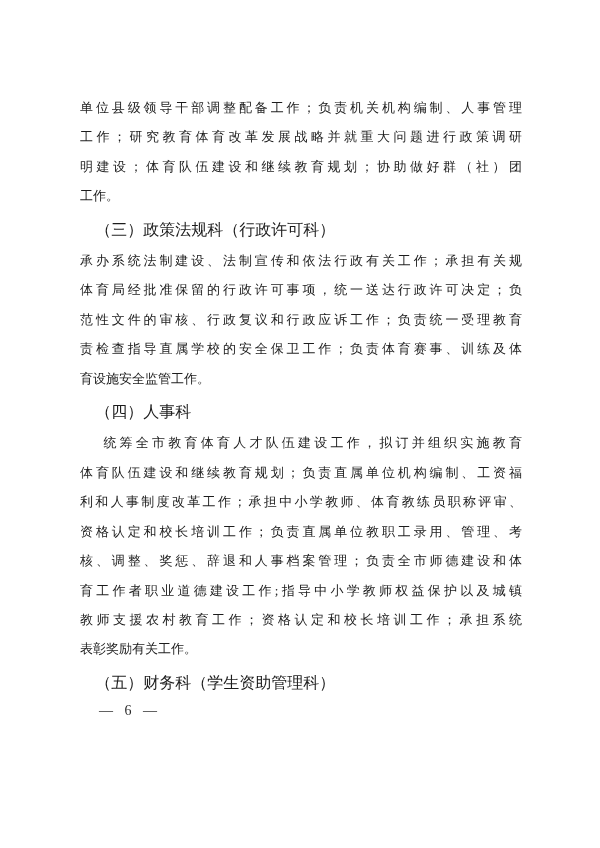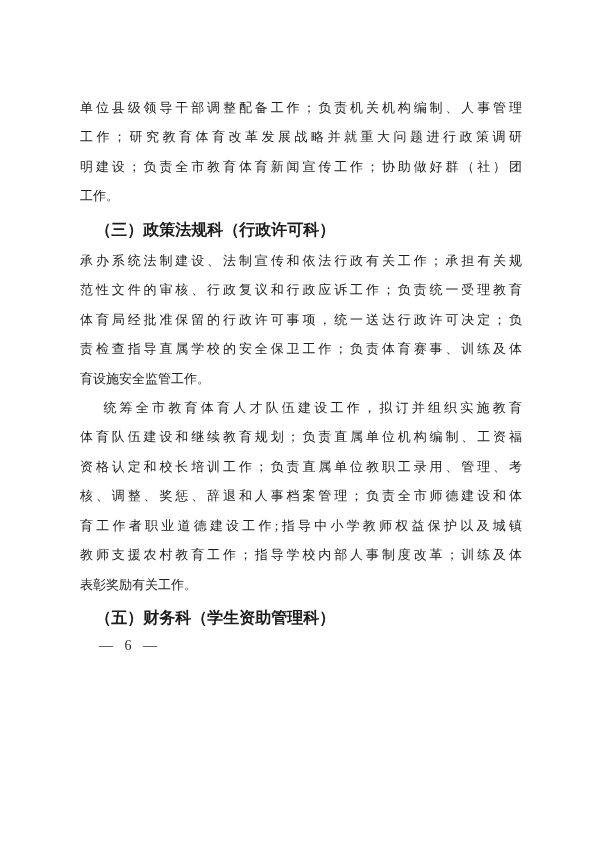--- a/index.html
+++ b/index.html
@@ -30,21 +30,21 @@
   .line.last {
     text-align: right;
     text-align-last: left;
   }
   .line.first {
     text-indent: 1.8em;
   }
   .heading {
     font-size: 16px;
     line-height: 29.4px;
-    font-weight: 700;
+    font-weight: 400;
     text-indent: 0.95em;
     margin-top: 4px;
     margin-bottom: 2px;
     white-space: nowrap;
   }
   .page-footer {
     margin-top: 4px;
     margin-left: 19px;
     font-size: 14px;
     line-height: 20px;
@@ -54,36 +54,38 @@
   }
 </style>
 </head>
 <body>
 
 <div class="page">
   <main class="doc-body" id="doc">
       <div class="para">
         <div class="line">单位县级领导干部调整配备工作；负责机关机构编制、人事管理</div>
         <div class="line">工作；研究教育体育改革发展战略并就重大问题进行政策调研</div>
-        <div class="line">明建设；负责全市教育体育新闻宣传工作；协助做好群（社）团</div>
+        <div class="line">明建设；体育队伍建设和继续教育规划；协助做好群（社）团</div>
         <div class="line last">工作。</div>
       </div>
       <div class="heading">（三）政策法规科（行政许可科）</div>
       <div class="para">
         <div class="line">承办系统法制建设、法制宣传和依法行政有关工作；承担有关规</div>
+        <div class="line">体育局经批准保留的行政许可事项，统一送达行政许可决定；负</div>
         <div class="line">范性文件的审核、行政复议和行政应诉工作；负责统一受理教育</div>
-        <div class="line">体育局经批准保留的行政许可事项，统一送达行政许可决定；负</div>
         <div class="line">责检查指导直属学校的安全保卫工作；负责体育赛事、训练及体</div>
         <div class="line last">育设施安全监管工作。</div>
       </div>
+      <div class="heading">（四）人事科</div>
       <div class="para">
         <div class="line first">统筹全市教育体育人才队伍建设工作，拟订并组织实施教育</div>
         <div class="line">体育队伍建设和继续教育规划；负责直属单位机构编制、工资福</div>
+        <div class="line">利和人事制度改革工作；承担中小学教师、体育教练员职称评审、</div>
         <div class="line">资格认定和校长培训工作；负责直属单位教职工录用、管理、考</div>
         <div class="line">核、调整、奖惩、辞退和人事档案管理；负责全市师德建设和体</div>
         <div class="line">育工作者职业道德建设工作;指导中小学教师权益保护以及城镇</div>
-        <div class="line">教师支援农村教育工作；指导学校内部人事制度改革；训练及体</div>
+        <div class="line">教师支援农村教育工作；资格认定和校长培训工作；承担系统</div>
         <div class="line last">表彰奖励有关工作。</div>
       </div>
       <div class="heading">（五）财务科（学生资助管理科）</div>
     </main>
   <div class="page-footer">— 6 —</div>
 </div>
 
 </body></html>

